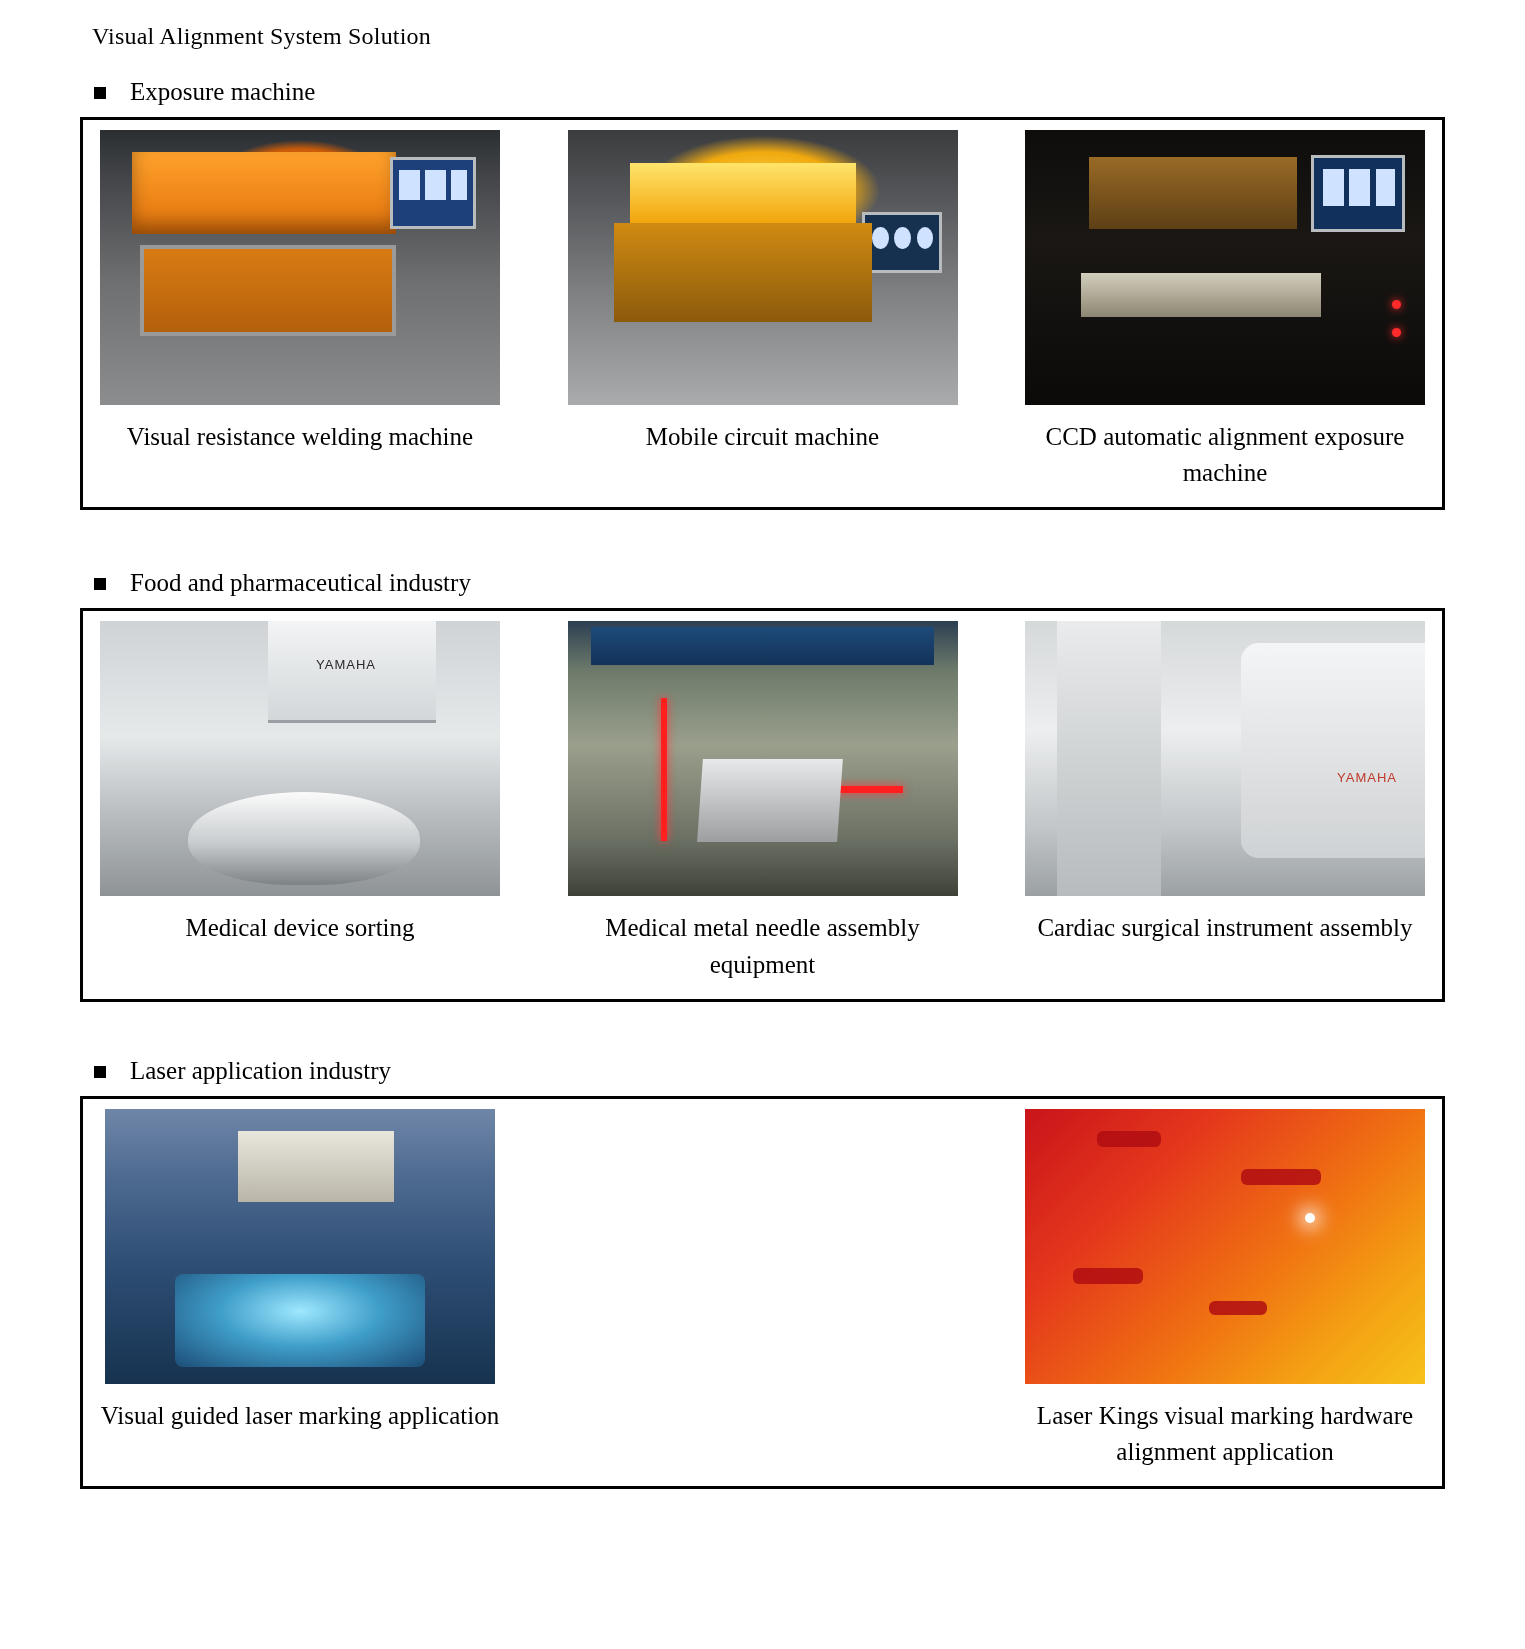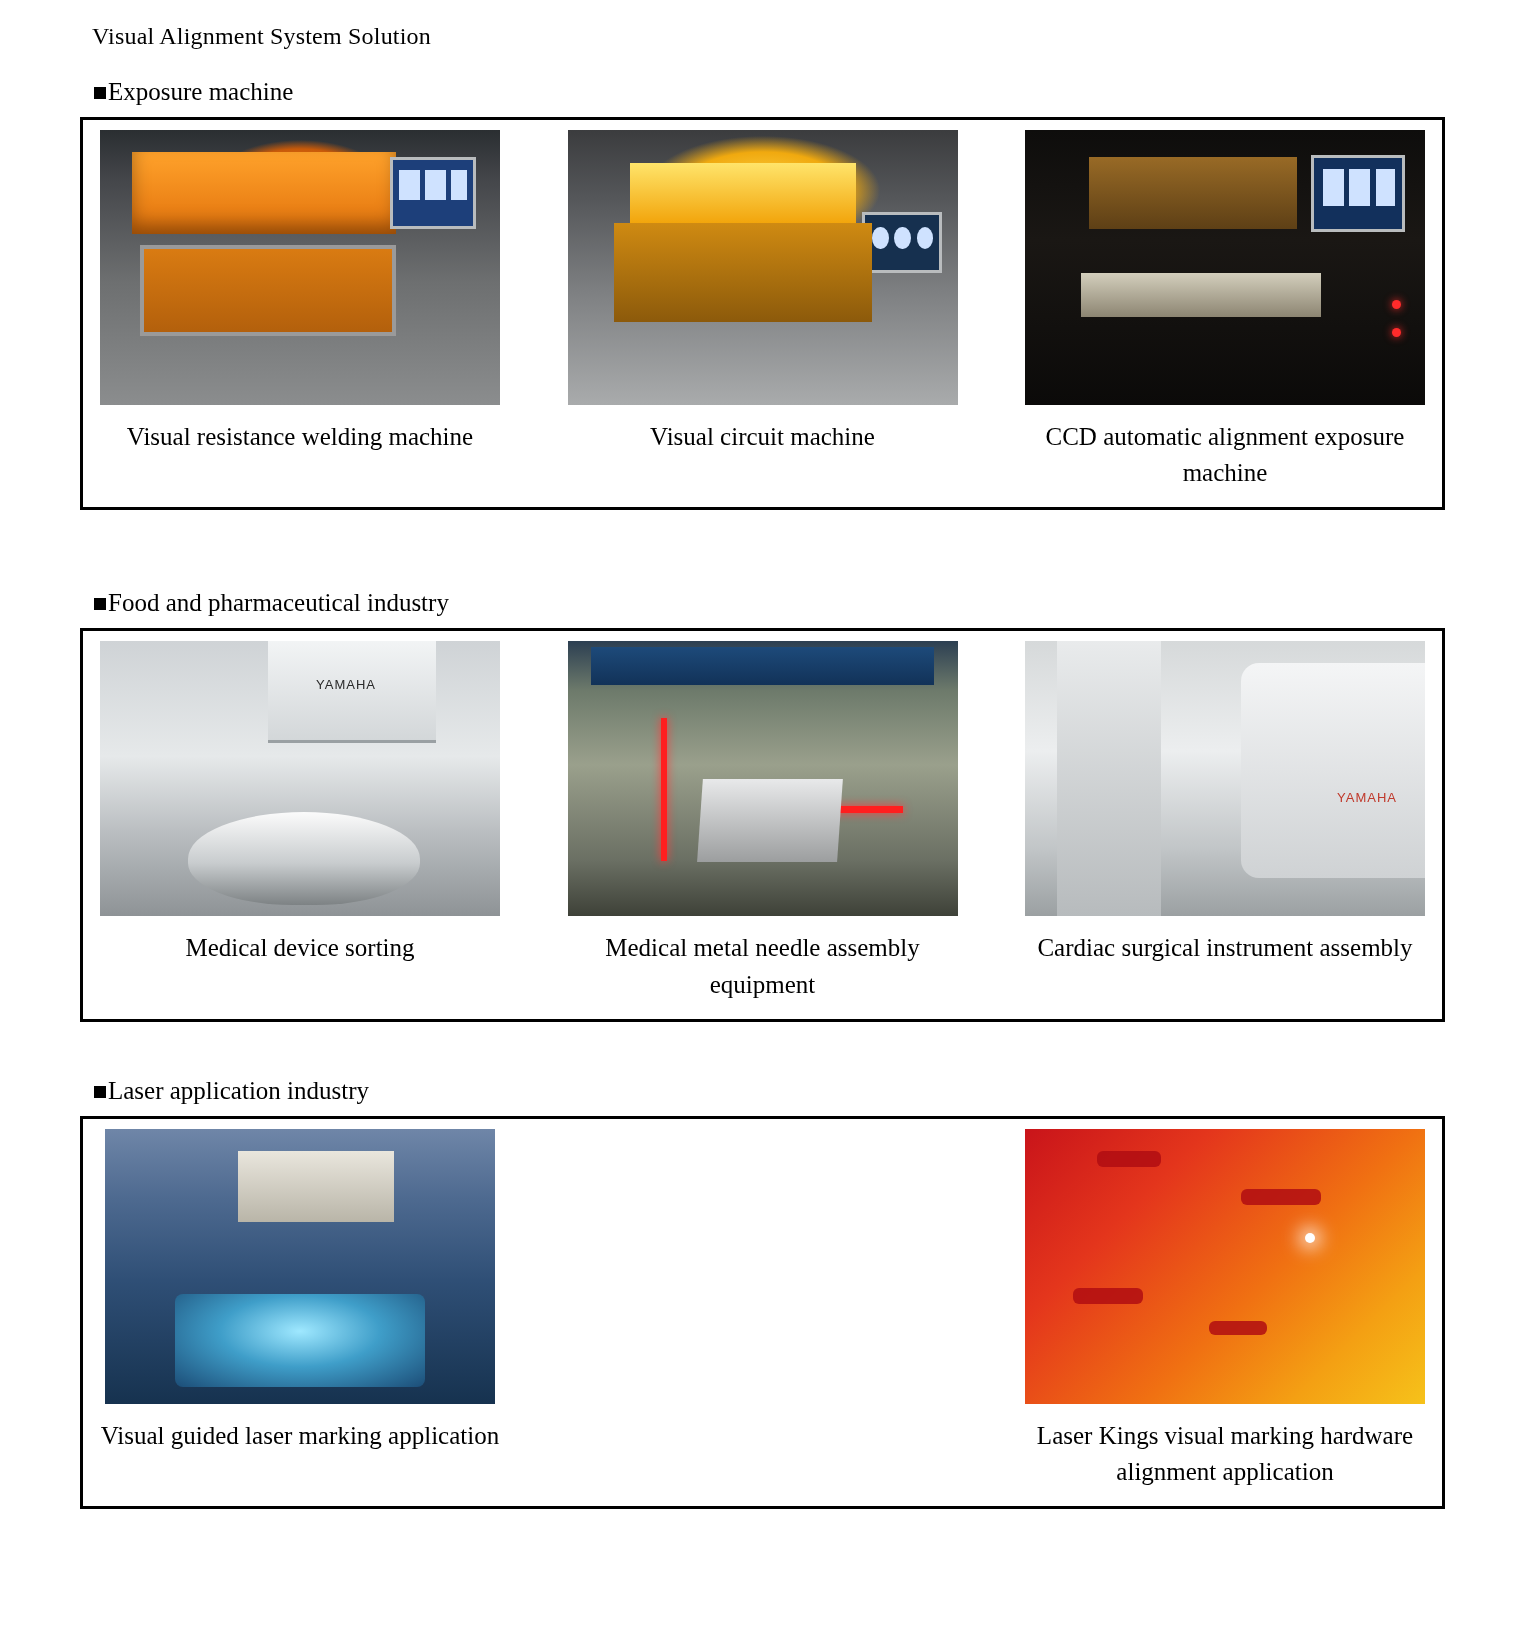--- a/index.html
+++ b/index.html
@@ -27,21 +27,21 @@
     letter-spacing: 0.2px;
     margin: 22px 0 0 12px;
     line-height: 1.2;
   }
   .section {
     margin-top: 26px;
   }
   .section-heading {
     display: flex;
     align-items: center;
-    gap: 2px;
+    gap: 24px;
     margin: 0 0 10px 14px;
     font-size: 25px;
     line-height: 1.2;
   }
   .bullet-square {
     width: 12px;
     height: 12px;
     background: #000;
     display: inline-block;
     flex: 0 0 auto;
@@ -309,41 +309,41 @@
         </div>
 
         <div class="card">
           <div class="thumb narrow img-ex2">
             <div class="screen" style="right:4%; top:30%; width:19%; height:20%; background:#16304f;">
               <div class="sq" style="left:10%; top:22%; width:22%; height:40%; border-radius:50%;"></div>
               <div class="sq" style="left:40%; top:22%; width:22%; height:40%; border-radius:50%;"></div>
               <div class="sq" style="left:70%; top:22%; width:22%; height:40%; border-radius:50%;"></div>
             </div>
           </div>
-          <div class="caption">Visual circuit machine</div>
+          <div class="caption">Mobile circuit machine</div>
         </div>
 
         <div class="card">
           <div class="thumb img-ex3">
             <div class="screen" style="right:5%; top:9%; width:22%; height:26%; background:#12305c;">
               <div class="sq" style="left:10%; top:16%; width:24%; height:52%;"></div>
               <div class="sq" style="left:40%; top:16%; width:24%; height:52%;"></div>
               <div class="sq" style="left:70%; top:16%; width:22%; height:52%;"></div>
             </div>
             <span class="led" style="right:6%; top:62%;"></span>
             <span class="led" style="right:6%; top:72%;"></span>
           </div>
           <div class="caption">CCD automatic alignment exposure machine</div>
         </div>
 
       </div>
     </div>
   </div>
 
-  <div class="section" style="margin-top:78px;">
+  <div class="section" style="margin-top:58px;">
     <div class="section-heading">
       <span class="bullet-square"></span>
       <span>Food and pharmaceutical industry</span>
     </div>
     <div class="section-box">
       <div class="cards">
 
         <div class="card">
           <div class="thumb img-med1">
             <span class="brandtag" style="left:54%; top:13%;">YAMAHA</span>

